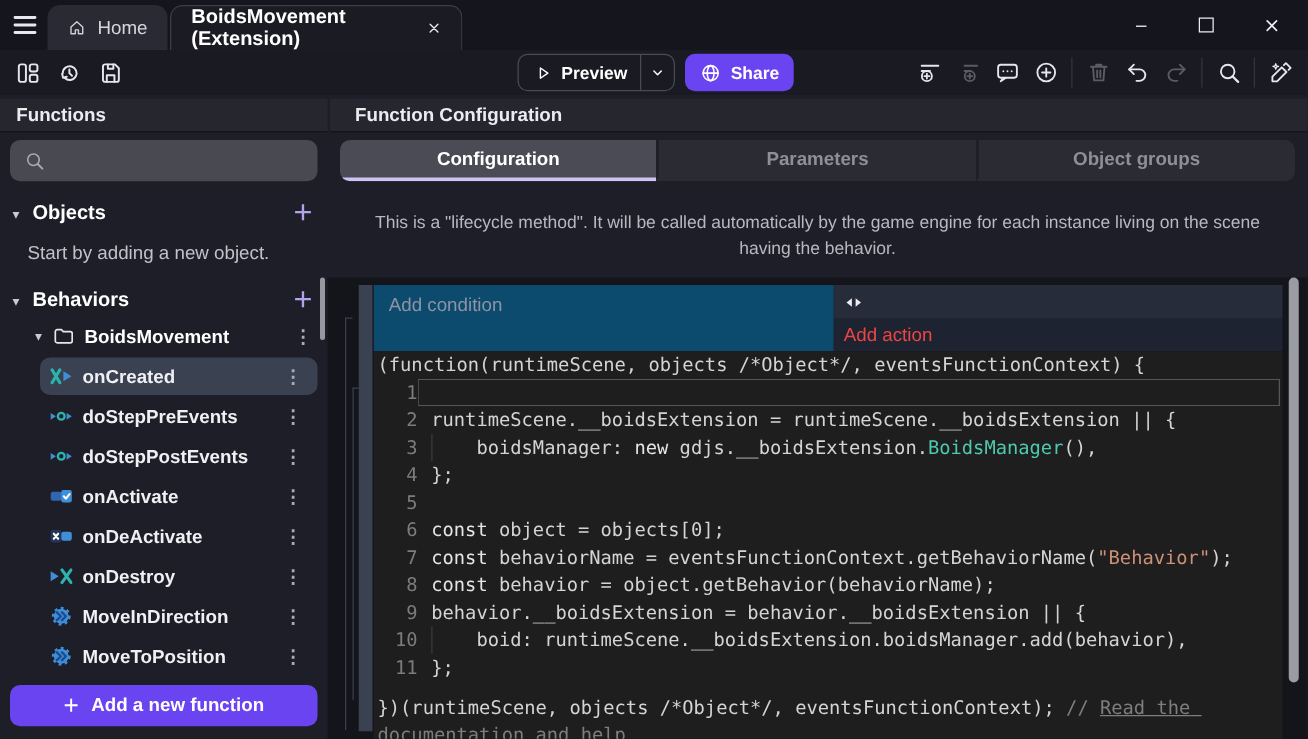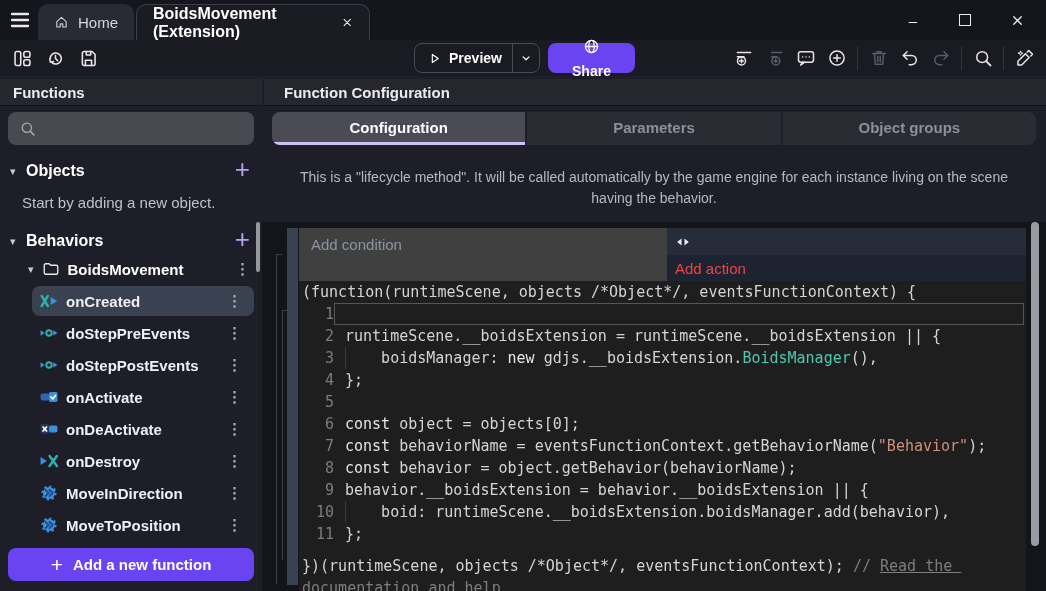--- a/index.html
+++ b/index.html
@@ -25,21 +25,21 @@
   #toolbar { position:absolute; left:0; top:40px; width:1046px; height:36px; background:#1A1A23; }
   #tb-left { position:absolute; left:12px; top:0; height:36px; display:flex; align-items:center; gap:12px; }
   .tbicon { width:21px; height:21px; color:#E6E6EA; }
   #preview-btn { position:absolute; left:414px; top:3px; height:30px; width:126px; display:flex; align-items:center;
     border:1px solid #4A4A55; border-radius:8px; color:#FFFFFF; background:transparent; }
   #preview-btn .picon { width:17px; height:17px; margin:0 7px 0 12px; }
   #preview-btn .plabel { font-size:14px; font-weight:bold; }
   #preview-btn .pdivider { width:1px; height:28px; background:#4A4A55; margin-left:10px; }
   #preview-btn .pchev { width:16px; height:16px; margin:0 6px; }
   #share-btn { position:absolute; left:548px; top:3px; height:30px; width:87px; display:flex; align-items:center;
-    justify-content:center; gap:8px; border-radius:8px; color:#fff;flex-direction:column; }
+    justify-content:center; gap:8px; border-radius:8px; color:#fff; }
   #share-btn .sicon { width:17px; height:17px; }
   #share-btn .slabel { font-size:14px; font-weight:bold; }
   #tb-right { position:absolute; right:6px; top:0; height:36px; display:flex; align-items:center; }
   .tb-group { display:flex; align-items:center; }
   .tb-sep { width:1px; height:24px; background:#34343F; margin:0 5px; }
   .tb-btn { width:31px; height:30px; display:flex; align-items:center; justify-content:center; color:#E6E6EA; }
   .tb-btn .ic { width:20px; height:20px; }
   .tb-btn.disabled { color:#5B5B66; }
 
   
@@ -89,21 +89,21 @@
   .tab-cell + .tab-cell { border-left:2px solid #1E1E28; }
   .tab-cell.active { background:#4B4B56; color:#FFFFFF; border-bottom:3px solid #CFC3F6; }
   #description { position:absolute; left:282px; top:167px; width:744px; text-align:center;
     color:#B7B8C0; font-size:14px; line-height:21px; }
 
   
   #events { position:absolute; left:262px; top:222px; width:784px; height:369px; background:#14141B; }
   .bracket { position:absolute; background:#3A3F4B; width:1px; }
   .btick { position:absolute; background:#3A3F4B; height:1px; width:6px; }
   #handle-strip { position:absolute; left:25px; top:6px; width:11px; height:357px; background:#3A4150; }
-  #cond-cell { position:absolute; left:37px; top:6px; width:368px; height:53px; background:#404040;
+  #cond-cell { position:absolute; left:37px; top:6px; width:368px; height:53px; background:#0c4a6e;
     color:#8C94A4; font-size:15px; padding:8px 0 0 12px; }
   #event-title-row { position:absolute; left:405px; top:6px; width:359px; height:27px; background:#262C3A;
     color:#E8E9ED; font-size:15px; display:flex; align-items:center; padding-left:8px; gap:5px; }
   #event-title-row .jsic { width:16px; height:16px; }
   #add-action-row { position:absolute; left:405px; top:33px; width:359px; height:26px; background:#1D2330;
     color:#ef4444; font-size:15px; display:flex; align-items:center; padding-left:8px; }
   #code-block { position:absolute; left:37px; top:59px; width:727px; height:310px; background:#1E1E1E;
     font-family:"DejaVu Sans Mono", monospace; font-size:15px; line-height:22px; color:#D4D4D4; overflow:hidden; }
   .codetext { white-space:pre; }
   #code-prelude { padding-left:3px; }

